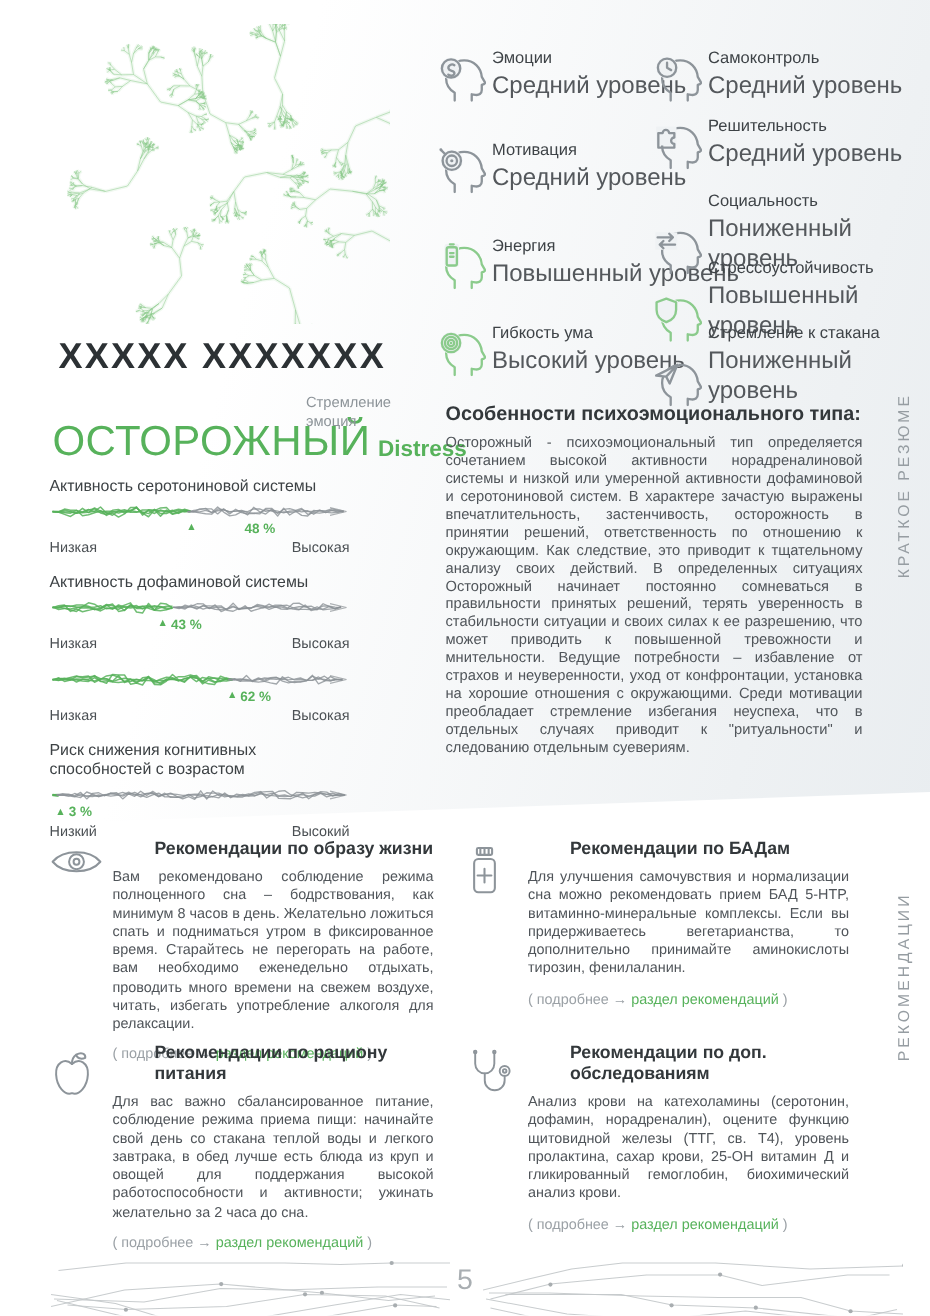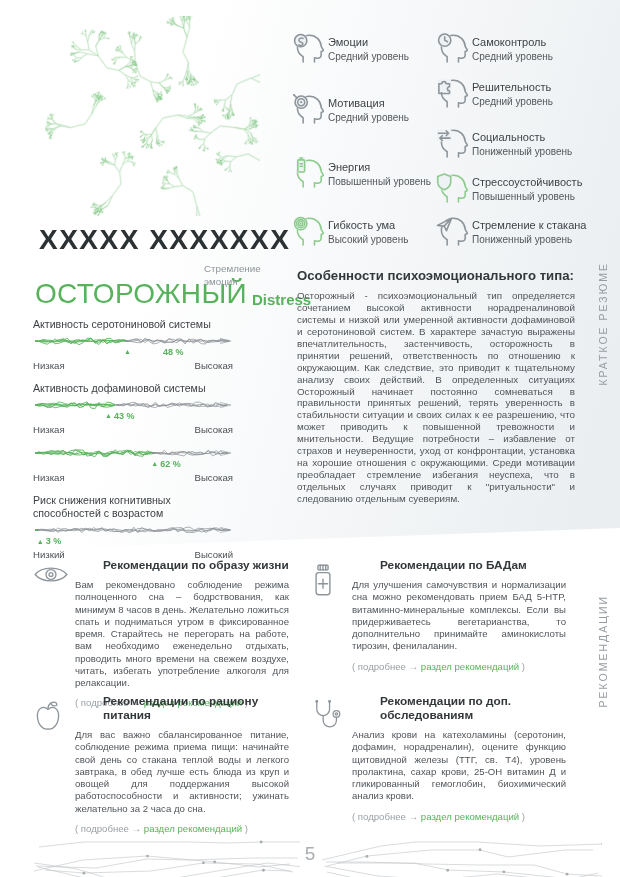--- a/index.html
+++ b/index.html
@@ -6,21 +6,21 @@
     --accent:#57b25b; --accent-light:#8bcb8c; --icon-gray:#8d949a;
     --text-dark:#33383b; --text-body:#50555a; --text-muted:#9aa0a5;
   }
   html,body{margin:0;padding:0;background:#fff;}
   body{font-family:"Liberation Sans",sans-serif;}
   .page{position:relative;width:620px;height:877px;background:#fff;overflow:hidden;}
   .top-bg{position:absolute;left:0;top:0;width:620px;height:550px;
     background:linear-gradient(105deg,#ffffff 28%,#eef1f3 82%,#e9edf0 100%);
     clip-path:polygon(0 0,100% 0,100% 96%,0 100%);}
   .fractal{position:absolute;left:45px;top:16px;width:215px;height:200px;}
-  .client-name{position:absolute;left:39px;top:224px;font-size:28px;font-weight:700;
+  .client-name{position:absolute;left:39px;top:224px;font-size:24px;font-weight:700;
     letter-spacing:1.5px;color:#2c3134;}
   .type-title{position:absolute;left:35px;top:278px;font-size:28px;font-weight:400;
     letter-spacing:.3px;color:var(--accent);}
   .emotion{position:absolute;left:204px;top:263px;width:70px;}
   .emotion-label{font-size:9.8px;line-height:1.3;color:#8d9499;}
   .emotion-value{margin-top:3px;font-size:15px;font-weight:600;color:var(--accent);margin-left:48px;}
   .traits{position:absolute;left:33px;top:318px;width:200px;}
   .trait{position:relative;margin-bottom:11px;}
   .trait-label{font-size:10.6px;line-height:1.3;color:#3d4245;margin-bottom:2px;}
   .trait-bar{width:200px;height:14px;}
@@ -36,21 +36,21 @@
   .p-item{position:absolute;display:flex;align-items:flex-end;}
   .p-icon{width:33px;height:33px;flex:none;}
   .p-icon .ln{fill:none;stroke:var(--icon-gray);stroke-width:1.6;stroke-linecap:round;stroke-linejoin:round;}
   .p-icon use{fill:none;stroke:var(--icon-gray);stroke-width:1.6;stroke-linecap:round;stroke-linejoin:round;}
   .p-icon .bk{fill:#eff2f4;stroke:none;}
   .p-icon .dot{fill:var(--icon-gray);stroke:none;}
   .p-item.accent .p-icon .ln,.p-item.accent .p-icon use{stroke:var(--accent-light);}
   .p-item.accent .p-icon .dot{fill:var(--accent-light);}
   .p-text{margin-left:4px;padding-top:3px;}
   .p-label{font-size:11px;color:#3e4347;line-height:1.25;}
-  .p-level{font-size:10px;color:#54585c;line-height:1.25;margin-top:1px;}
+  .p-level{font-size:16px;color:#54585c;line-height:1.25;margin-top:1px;}
   .side-label{position:absolute;right:11px;writing-mode:vertical-rl;transform:rotate(180deg);
     font-size:10.5px;letter-spacing:2px;color:#969da2;}
   #side-top{top:262px;}
   #side-bottom{top:595px;}
   .rec{position:absolute;width:214px;padding-left:42px;}
   .rec-icon{position:absolute;left:0;top:5px;}
   .rec-icon .ln{fill:none;stroke:#8d949a;stroke-width:1.5;stroke-linecap:round;stroke-linejoin:round;}
   .rec-title{font-size:11.8px;font-weight:700;color:var(--text-dark);margin-bottom:7px;margin-left:28px;}
   .rec-body{font-size:9.6px;line-height:1.28;color:var(--text-body);text-align:justify;}
   .rec-link{margin-top:8px;font-size:9.6px;}

